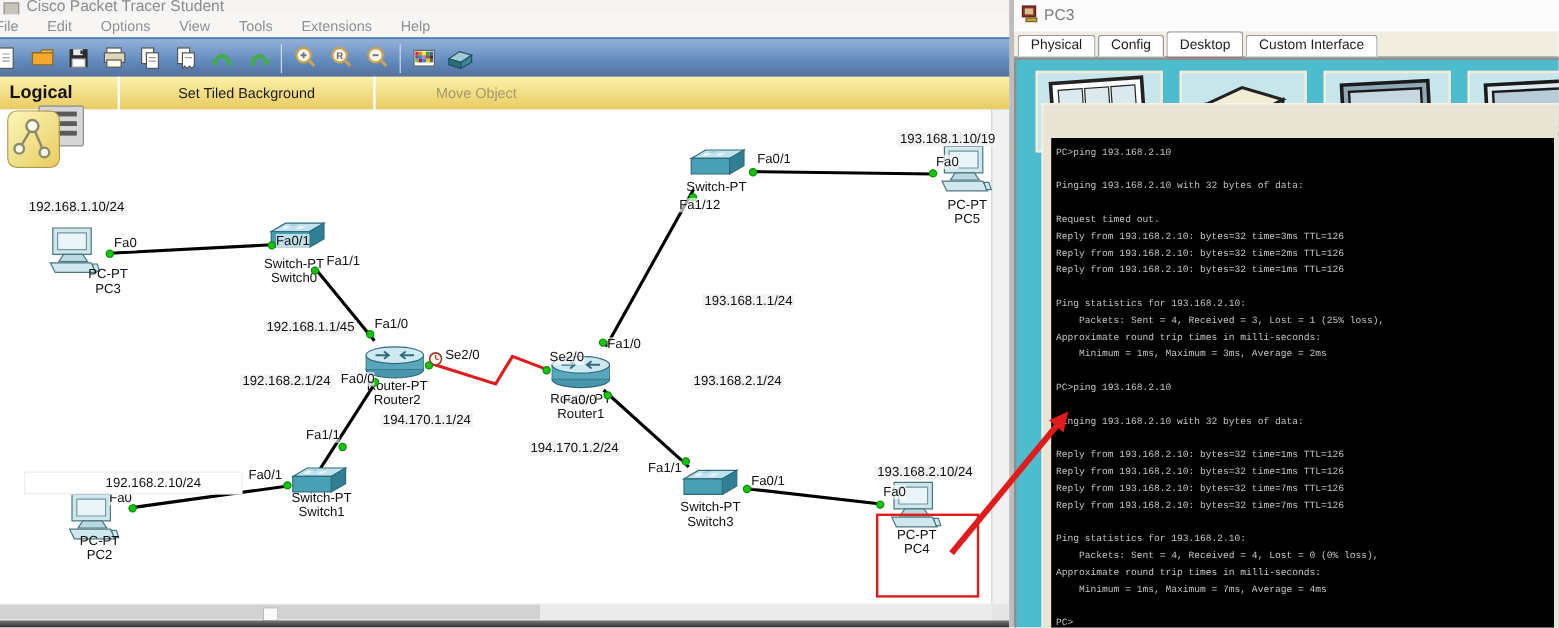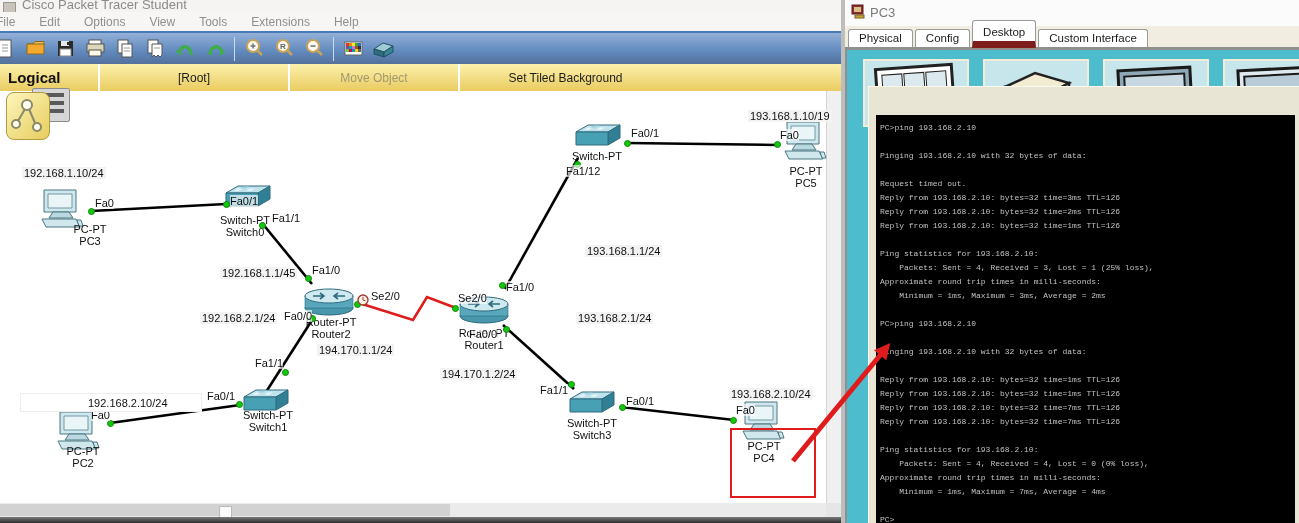--- a/index.html
+++ b/index.html
@@ -47,21 +47,21 @@
   #divider{position:absolute;left:841px;top:0;width:4px;height:523px;background:#bdbdbd;border-right:1px solid #8e8e8e;}
 
   
   #pc{position:absolute;left:845px;top:0;width:454px;height:523px;background:#fff;}
   #pctitle{position:absolute;left:0;top:0;width:100%;height:26px;background:#fbfbfb;}
   #pctitle .ptext{position:absolute;left:25px;top:5px;font-size:13px;color:#7b7b7b;}
   #pctabs{position:absolute;left:0;top:26px;width:100%;height:22px;background:#f1eee1;
           border-bottom:1px solid #8f8f8f;display:flex;align-items:flex-end;padding-left:3px;box-sizing:border-box;}
   .tab{font-size:11.5px;color:#1c1c1c;background:#fff;border:1px solid #9a9a9a;border-bottom:none;
        border-radius:3px 3px 0 0;padding:2px 10px 3px;margin-right:2px;white-space:nowrap;}
-  .tab.active{padding-top:5px;margin-bottom:-1px;border-bottom:7px solid #7f1d1d;position:relative;z-index:2;}
+  .tab.active{padding-top:5px;margin-bottom:-1px;border-bottom:1px solid #7f1d1d;position:relative;z-index:2;}
   #pccontent{position:absolute;left:0;top:48px;width:454px;height:475px;background:#4dbccd;
              border-top:2px solid #8f8f8f;border-left:2px solid #8f8f8f;box-sizing:border-box;}
   .thumb{position:absolute;top:9px;width:102px;height:64px;border:2px solid #f3ecd9;background:#c6e6eb;overflow:hidden;}
 
   
   #cmdwin{position:absolute;left:21px;top:36px;width:433px;height:439px;background:#e9e5d4;z-index:5;
           border-left:1px solid #fbf8ee;border-top:1px solid #fbf8ee;box-sizing:border-box;}
   #cmdtitle{position:absolute;left:7px;top:4px;right:6px;height:22px;background:#1a1ae0;color:#fff;
             font-family:"DejaVu Sans Mono",monospace;font-weight:bold;font-size:16px;line-height:22px;
             padding-left:5px;letter-spacing:1px;}
@@ -213,28 +213,25 @@
           <polygon points="4,12 14,15 14,20 4,17" fill="#2c6e80" stroke="#23505c"></polygon>
           <polygon points="14,15 23,9 23,15 14,20" fill="#3a8498" stroke="#23505c"></polygon>
         </svg>
       </span>
   </div>
 
   <div id="viewbar">
     <div class="vseg" style="width:90px">
         <span id="logical-label">Logical</span>
       </div>
-    <div class="vseg" style="width:188px">
-        <span>[Root]</span>
+    <div class="vseg" style="width:211px">
+        <span>Set Tiled Background</span>
       </div>
     <div class="vseg disabled" style="width:168px">
         <span>Move Object</span>
-      </div>
-    <div class="vseg" style="width:211px">
-        <span>Set Tiled Background</span>
       </div>
   </div>
 
   <div id="workspace"></div>
   <div id="graytab">
       <i></i>
       <i></i>
       <i></i>
     </div>
   <div id="yellowtab">

